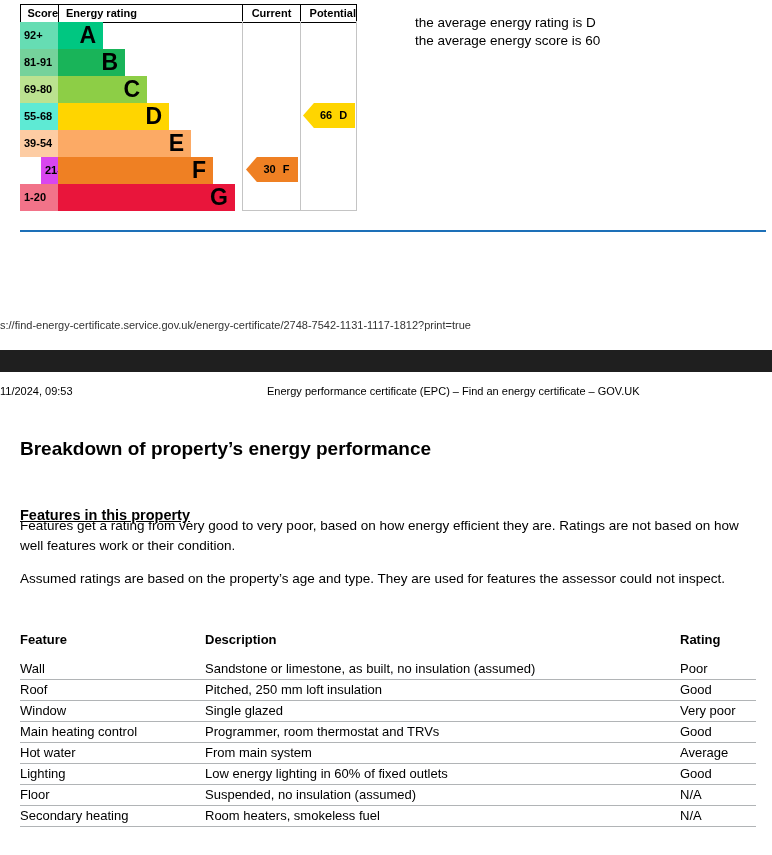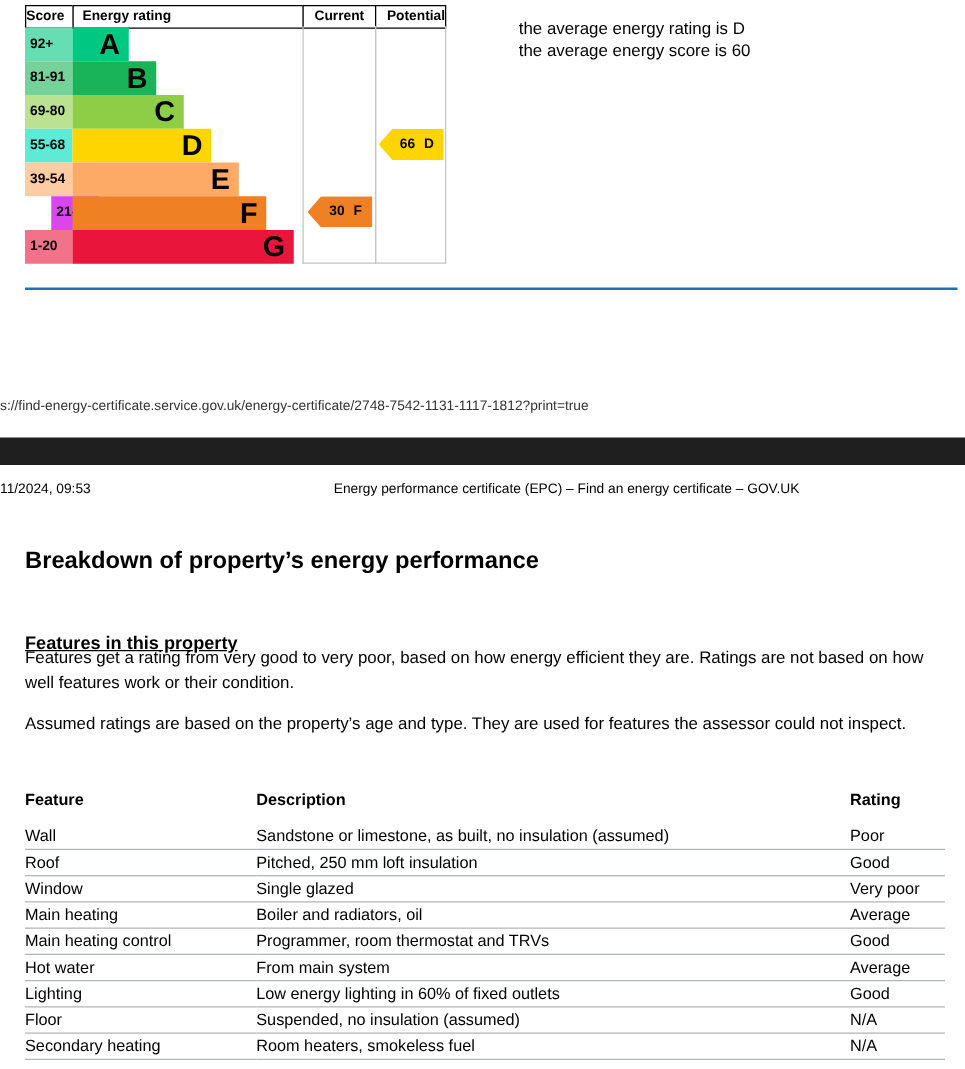--- a/index.html
+++ b/index.html
@@ -8,21 +8,21 @@
     position:relative; width:772px; height:855px; background:#fff;
     font-family:"Liberation Sans", sans-serif; color:#000; overflow:hidden;
   }
 
   
   .chart { position:absolute; left:20px; top:4px; width:337px; height:207px; }
   .hcell {
     position:absolute; top:0; height:19px; border:1px solid #000;
     font-size:11px; font-weight:bold; line-height:17px; background:#fff;
   }
-  .hcell.score     { left:0;    width:39px;  text-align:left; }
+  .hcell.score     { left:0;    width:39px;  text-align:right; }
   .hcell.rating    { left:38px; width:185px; padding-left:7px; }
   .hcell.current   { left:222px;width:59px;  text-align:center; }
   .hcell.potential { left:280px;width:57px;  text-align:right; }
 
   .chart-body { position:absolute; left:0; top:18px; width:337px; height:244px; }
   .band-row { position:relative; height:27px; width:337px; }
   .score-cell {
     position:absolute; left:0; top:0; width:38px; height:27px;
     font-size:11px; font-weight:bold; line-height:27px; padding-left:4px;
   }
@@ -161,25 +161,20 @@
           <td>Roof</td>
           <td>Pitched, 250 mm loft insulation</td>
           <td>Good</td>
         </tr>
         <tr>
           <td>Window</td>
           <td>Single glazed</td>
           <td>Very poor</td>
         </tr>
         <tr>
-          <td>Main heating</td>
-          <td>Boiler and radiators, oil</td>
-          <td>Average</td>
-        </tr>
-        <tr>
           <td>Main heating control</td>
           <td>Programmer, room thermostat and TRVs</td>
           <td>Good</td>
         </tr>
         <tr>
           <td>Hot water</td>
           <td>From main system</td>
           <td>Average</td>
         </tr>
         <tr>

